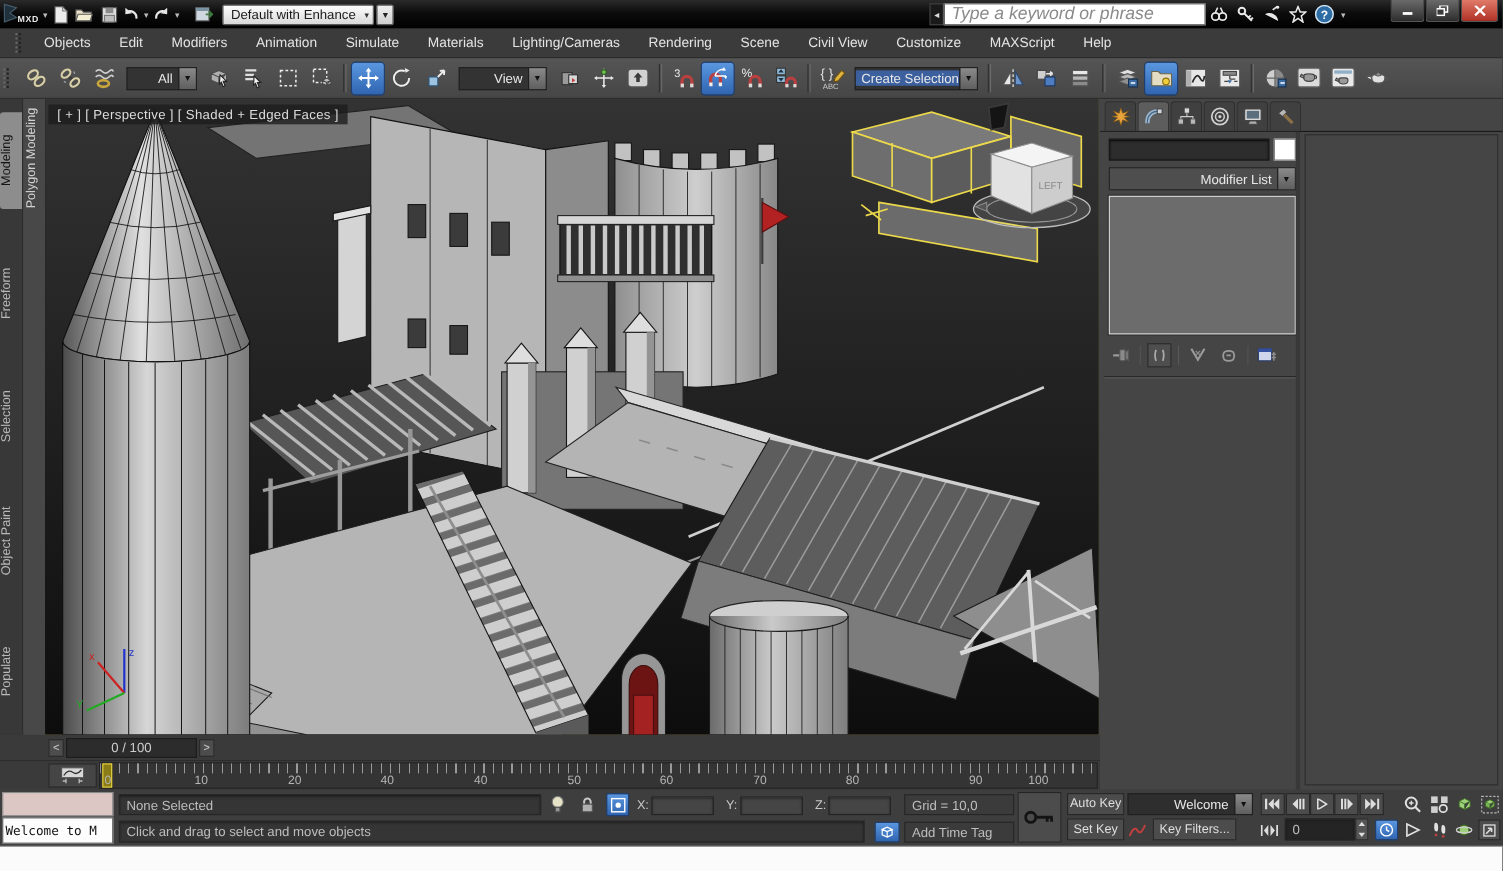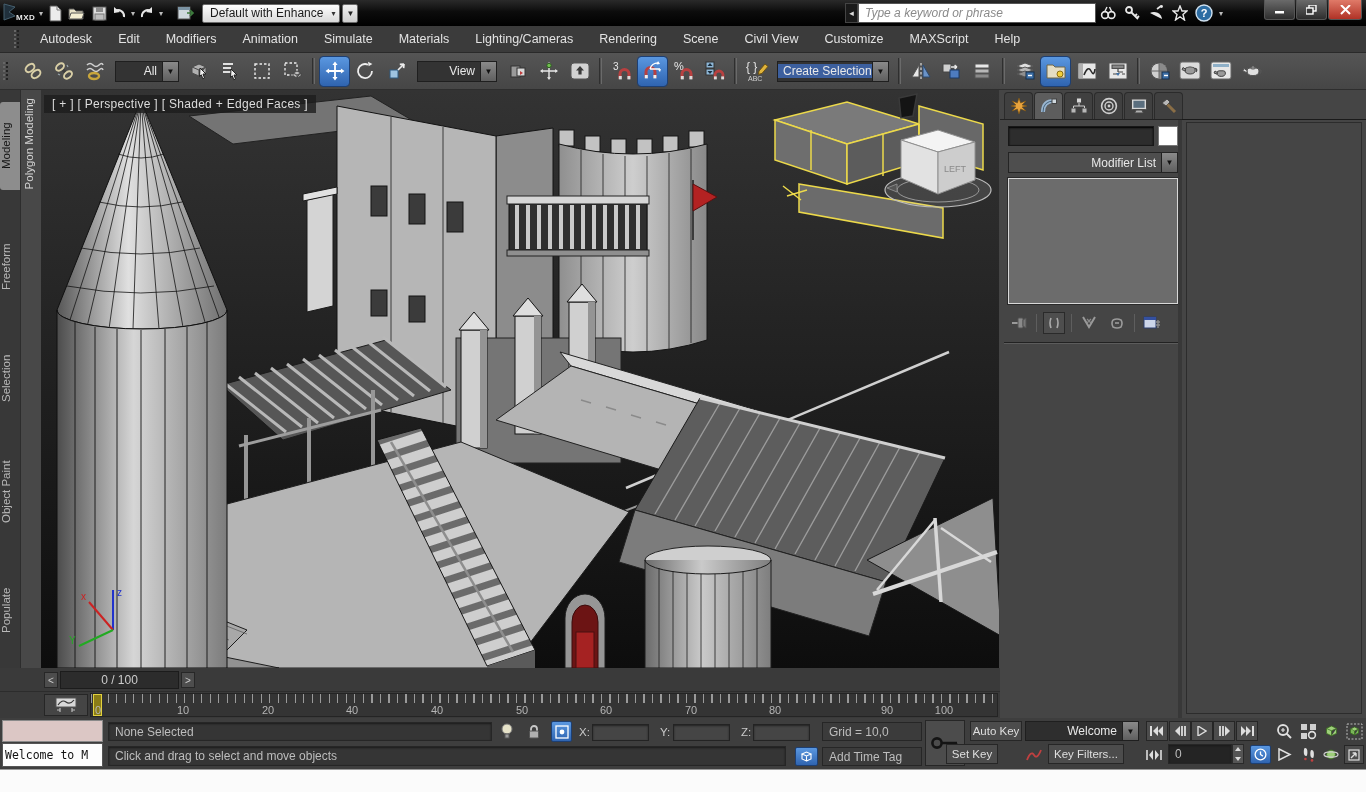--- a/index.html
+++ b/index.html
@@ -16,21 +16,21 @@
   .ws-combo { height:19px; background:linear-gradient(#fdfdfd,#d9d9d9); border:1px solid #6a6a6a; border-radius:2px;
     color:#1a1a1a; display:flex; align-items:center; padding:0 4px 0 7px; font-size:12px; margin-left:6px; }
   .ws-combo .car { margin-left:8px; font-size:8px; color:#333; }
   .ws-fly { width:16px; height:19px; background:linear-gradient(#efefef,#cfcfcf); border:1px solid #6a6a6a; border-radius:2px;
     margin-left:2px; color:#222; font-size:8px; display:flex;align-items:center;justify-content:center; }
   .titles { position:absolute; left:358px; top:0; height:26px; display:flex; align-items:center; gap:14px; }
   .app-title { color:#c9c9c9; font-size:12.5px; }
   .doc-title { color:#8f8f8f; font-size:12.5px; }
   .search-wrap { position:absolute; left:845px; top:3px; height:20px; display:flex; align-items:center; }
   .search-exp { width:13px; height:20px; background:#1a1a1a; color:#ddd; font-size:9px; display:flex;align-items:center;justify-content:center; border:1px solid #444; }
-  .search-input { width:238px; height:20px; border:1px solid #555; background:#fff; color:#333; font-size:12px; padding:0 6px; font-style:italic; }
+  .search-input { width:238px; height:20px; border:1px solid #555; background:#fff; color:#333; font-size:16px; padding:0 6px; font-style:italic; }
   .search-input::placeholder { color:#8a8a8a; font-style:italic; }
   .ticon { width:24px; height:22px; display:flex; align-items:center; justify-content:center; }
   .winbtns { position:absolute; right:4px; top:0; display:flex; }
   .winbtn { width:31px; height:20px; border:1px solid #555; border-top:none; background:linear-gradient(#6a6a6a,#2e2e2e);
     color:#eee; display:flex; align-items:center; justify-content:center; font-size:11px; border-radius:0 0 3px 3px; margin-left:1px;}
   .winbtn.close { width:34px; background:linear-gradient(#e07a68,#b03226); }
   
   .menubar { position:absolute; top:26px; left:0; width:1366px; height:27px; background:#3b3b3b;
     border-bottom:1px solid #2a2a2a; display:flex; align-items:center; padding-left:14px; }
   .grip { width:5px; height:18px; border-left:2px dotted #666; border-right:2px dotted #222; margin-right:8px; }
@@ -224,21 +224,21 @@
     <div class="winbtn close">
       <svg width="11" height="10" viewBox="0 0 11 10">
           <path d="M1,0 L10,9 M10,0 L1,9" stroke="#fff" stroke-width="2"></path>
         </svg>
     </div>
   </div>
 </div>
 
 <div class="menubar">
   <div class="grip"></div>
-  <div class="menu-item">Autodesk</div>
+  <div class="menu-item">Objects</div>
   <div class="menu-item">Edit</div>
   <div class="menu-item">Modifiers</div>
   <div class="menu-item">Animation</div>
   <div class="menu-item">Simulate</div>
   <div class="menu-item">Materials</div>
   <div class="menu-item">Lighting/Cameras</div>
   <div class="menu-item">Rendering</div>
   <div class="menu-item">Scene</div>
   <div class="menu-item">Civil View</div>
   <div class="menu-item">Customize</div>
@@ -848,21 +848,21 @@
   </div>
   <div class="sfield" style="left:822px;top:29px;width:100px;height:19px;background:#3b3b3b;box-shadow:none">Add Time Tag</div>
 
   <div class="sbtn" style="left:925px;top:2px;width:40px;height:46px">
     <svg width="28" height="16" viewBox="0 0 28 16">
         <circle cx="6" cy="8" r="4.6" fill="none" stroke="#141414" stroke-width="2.6"></circle>
         <path d="M10,8 h16 M21,8 v4 M25,8 v4" stroke="#141414" stroke-width="2.6"></path>
       </svg>
   </div>
   <div class="sbtn" style="left:970px;top:3px;width:52px;height:20px">Auto Key</div>
-  <div class="sbtn" style="left:946px;top:26px;width:52px;height:20px">Set Key</div>
+  <div class="sbtn" style="left:970px;top:26px;width:52px;height:20px">Set Key</div>
 
   <div class="combo" style="position:absolute;left:1025px;top:3px;width:114px;height:20px;background:#2e2e2e">
     <span class="val">Welcome</span>
     <span class="btn">▼</span>
   </div>
   <div class="sico" style="left:1024px;top:27px;width:20px;height:19px">
     <svg width="16" height="14" viewBox="0 0 16 14">
         <path d="M1,12 q4,-10 7,-5 t7,-5" fill="none" stroke="#c04040" stroke-width="1.8"></path>
       </svg>
   </div>

